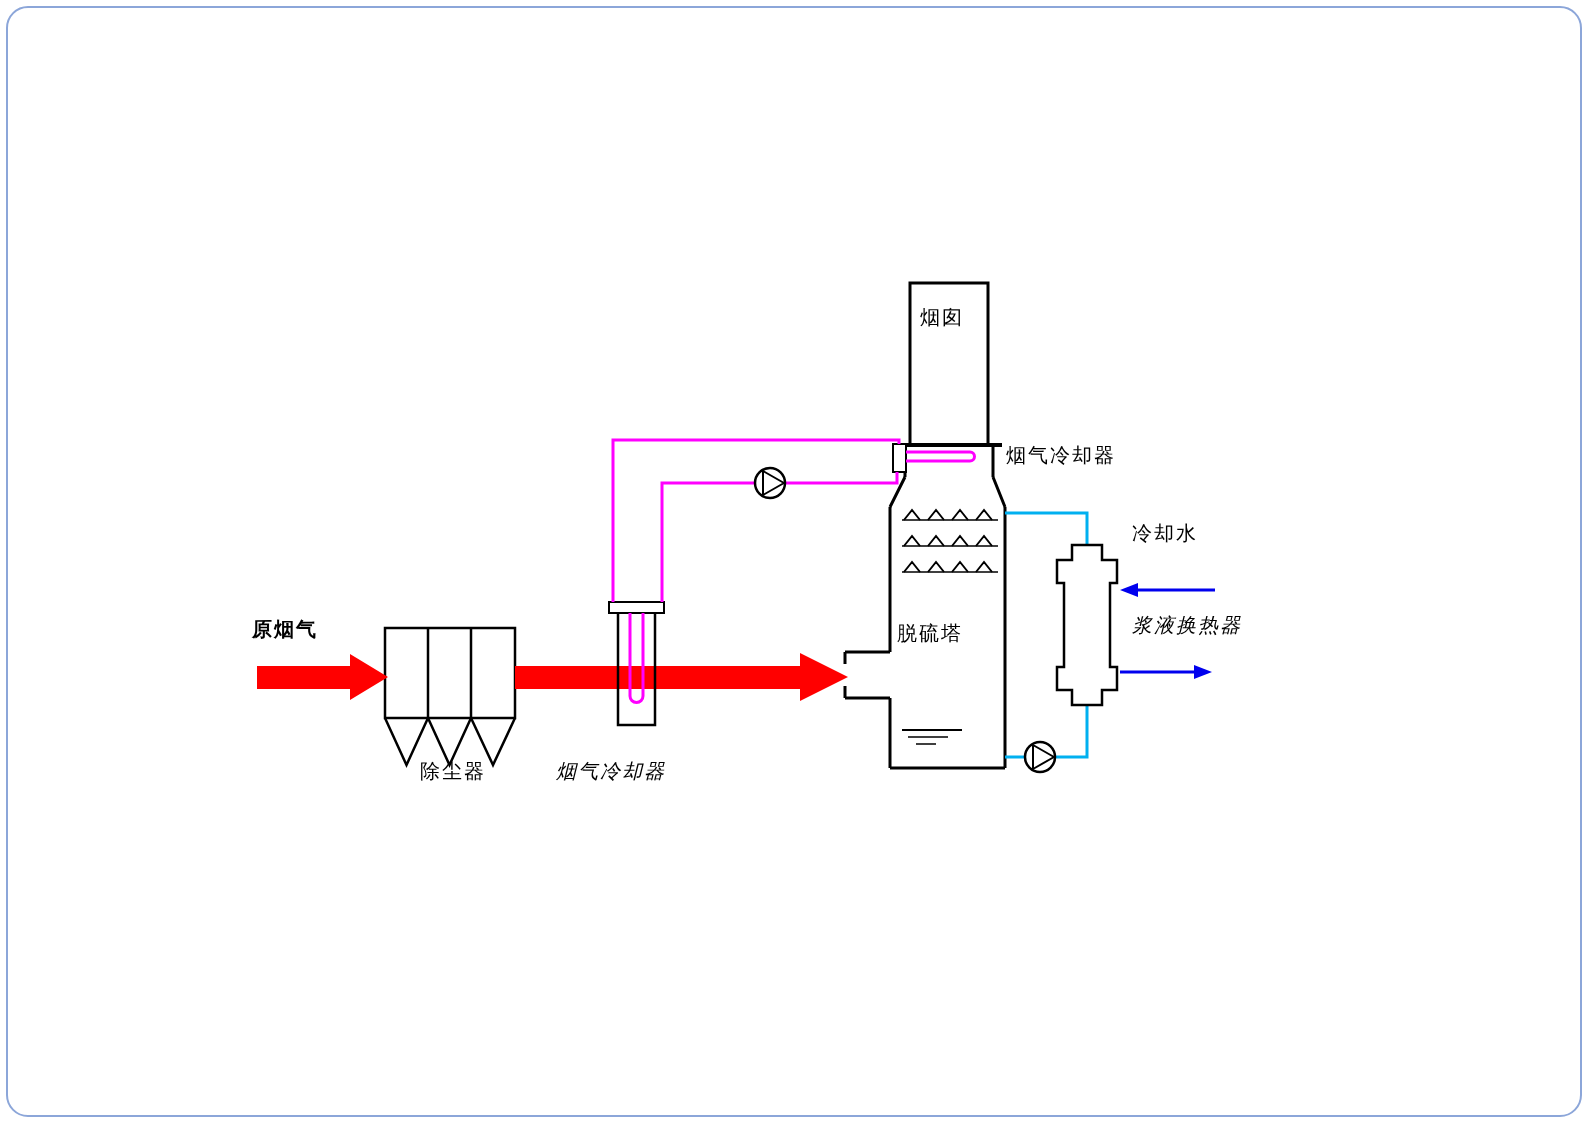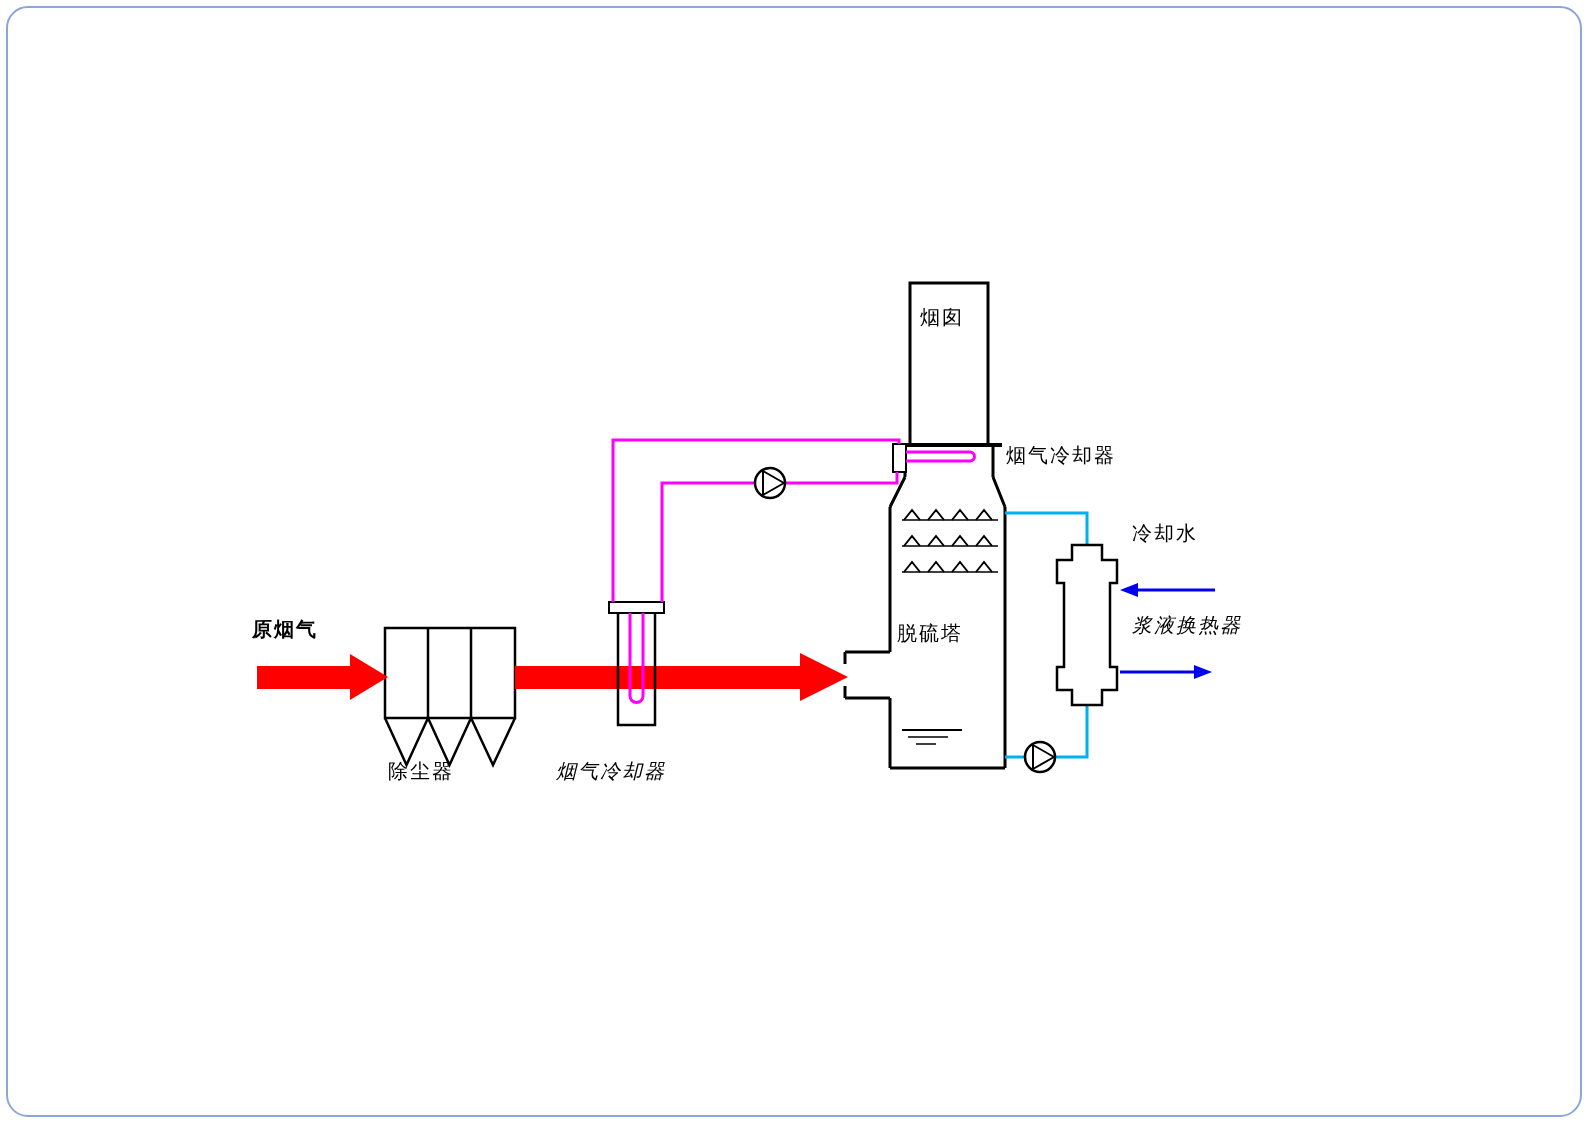--- a/index.html
+++ b/index.html
@@ -103,21 +103,21 @@
 
     <g>
       <line class="blu" x1="1215" y1="590" x2="1136" y2="590" stroke-width="3"></line>
       <polygon class="bluf" points="1138,583 1138,597 1120,590"></polygon>
       <line class="blu" x1="1120" y1="672" x2="1196" y2="672" stroke-width="3"></line>
       <polygon class="bluf" points="1194,665 1194,679 1212,672"></polygon>
     </g>
   </svg>
 
   <div class="label" style="left:252px;top:618px;font-weight:bold;">原烟气</div>
-  <div class="label" style="left:388px;top:760px;">除尘器</div>
+  <div class="label" style="left:420px;top:760px;">除尘器</div>
   <div class="label" style="left:556px;top:760px;font-style:italic;">烟气冷却器</div>
   <div class="label" style="left:920px;top:306px;">烟囱</div>
   <div class="label" style="left:1006px;top:444px;">烟气冷却器</div>
   <div class="label" style="left:897px;top:622px;">脱硫塔</div>
   <div class="label" style="left:1132px;top:522px;">冷却水</div>
   <div class="label" style="left:1132px;top:614px;font-style:italic;">浆液换热器</div>
 
 </div>
 
 </body></html>

